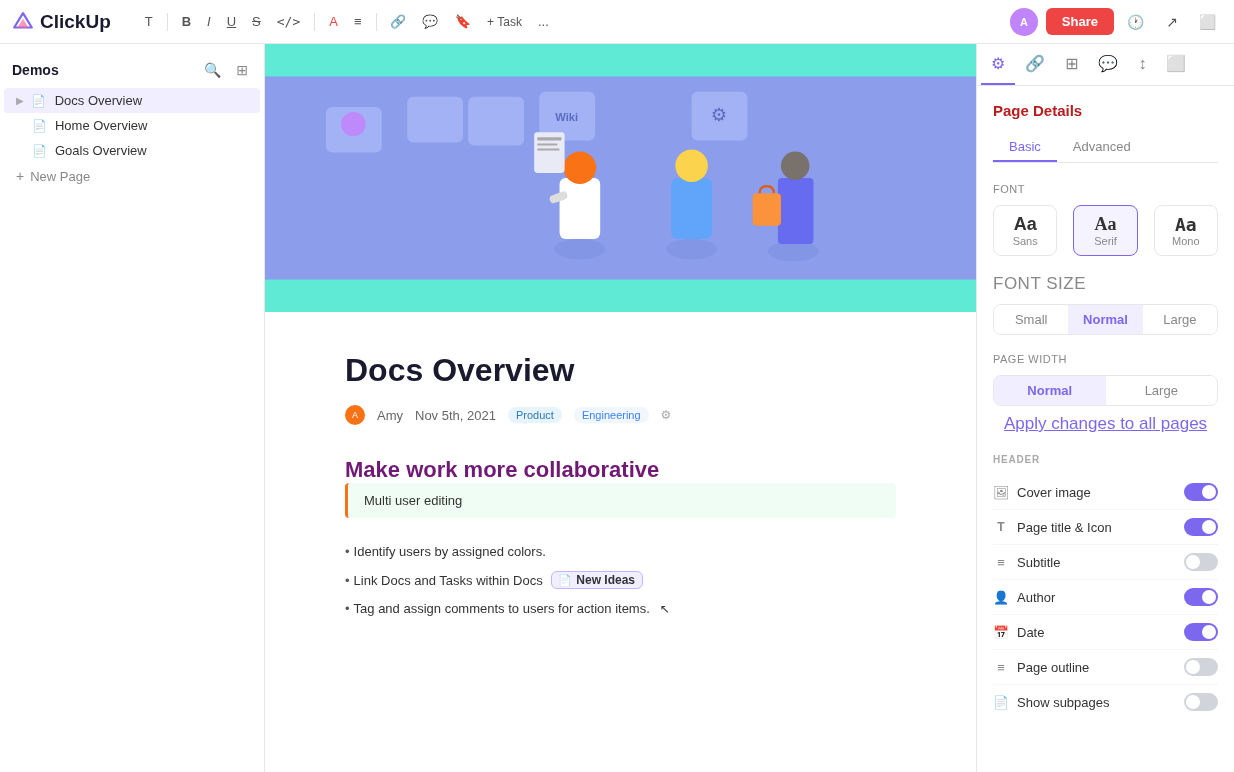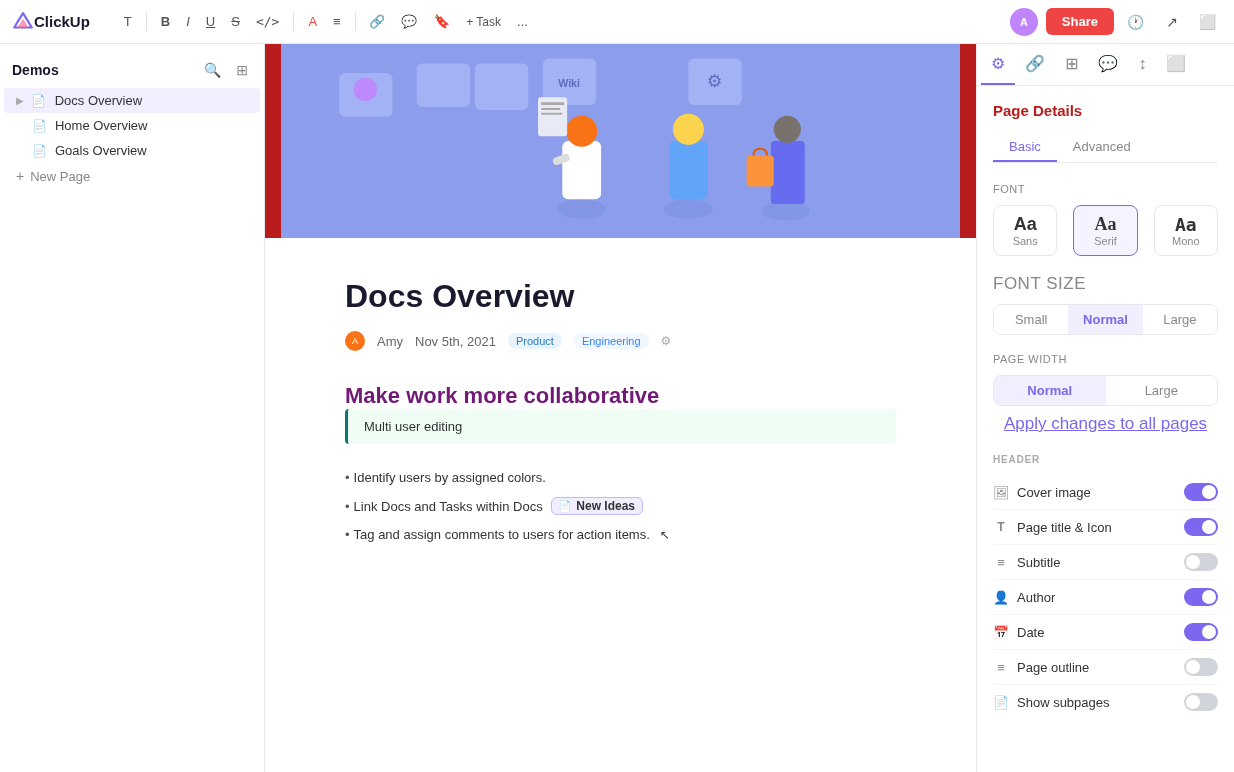--- a/index.html
+++ b/index.html
@@ -4,21 +4,21 @@
   <style>
     * { box-sizing: border-box; margin: 0; padding: 0; }
     body { font-family: -apple-system, BlinkMacSystemFont, 'Segoe UI', sans-serif; background: #fff; width: 1234px; height: 772px; overflow: hidden; display: flex; flex-direction: column; }
 
     
     .toolbar {
       display: flex; align-items: center; height: 44px;
       border-bottom: 1px solid #e5e7eb; padding: 0 12px; gap: 8px;
       flex-shrink: 0;
     }
-    .logo { display: flex; align-items: center; font-weight: 700; font-size: 15px; color: #1a1a2e; margin-right: 20px; }
+    .logo { display: flex; align-items: center; gap: 6px; font-weight: 700; font-size: 19px; color: #1a1a2e; margin-right: 20px; }
     .logo-icon { width: 22px; height: 22px; }
     .toolbar-group { display: flex; align-items: center; gap: 4px; }
     .toolbar-btn {
       padding: 3px 6px; font-size: 13px; color: #555; cursor: pointer;
       border: none; background: none; border-radius: 4px;
     }
     .toolbar-sep { width: 1px; height: 18px; background: #e0e0e0; margin: 0 4px; }
     .toolbar-spacer { flex: 1; }
     .share-btn {
       background: #ef4444; color: #fff; border: none; border-radius: 6px;
@@ -58,40 +58,40 @@
     .sidebar-new-page {
       display: flex; align-items: center; gap: 6px; padding: 5px 12px;
       cursor: pointer; font-size: 13px; color: #888; margin: 0 4px; border-radius: 4px;
     }
 
     
     .content-area { flex: 1; overflow-y: auto; background: #fff; }
 
     
     .cover-image {
-      width: 100%; height: 194px; background: #b91c1c;
+      width: 100%; height: 268px; background: #5eead4;
       display: flex; align-items: center; justify-content: center; overflow: hidden;
       position: relative;
     }
 
     
     .doc-content { padding: 40px 80px 40px; max-width: 900px; }
     .doc-title { font-size: 32px; font-weight: 700; color: #1a1a2e; margin-bottom: 16px; }
     .doc-meta { display: flex; align-items: center; gap: 12px; margin-bottom: 32px; font-size: 13px; color: #666; }
     .doc-meta-avatar { width: 20px; height: 20px; border-radius: 50%; background: #f97316; display: flex; align-items: center; justify-content: center; font-size: 9px; color: #fff; }
     .tag { padding: 2px 8px; border-radius: 10px; font-size: 11px; font-weight: 500; }
     .tag-product { background: #e8f4fd; color: #2b7bb9; }
     .tag-engineering { background: #f0f7ff; color: #3b82f6; }
     .settings-icon-sm { color: #aaa; font-size: 12px; }
 
     .doc-section-title { font-size: 22px; font-weight: 700; color: #701a75; margin-bottom: 0; }
     .doc-subtitle { font-size: 14px; color: #555; margin-bottom: 24px; }
 
     .callout-block {
-      background: #f0fdf4; border-left: 3px solid #0f766e; padding: 10px 16px;
+      background: #f0fdf4; border-left: 3px solid #f97316; padding: 10px 16px;
       border-radius: 4px; font-size: 13px; color: #333; margin-bottom: 20px;
     }
 
     .bullet-item { font-size: 13px; color: #333; padding: 6px 0; display: flex; align-items: center; gap: 4px; }
     .bullet-dot { color: #555; }
 
     .inline-chip {
       display: inline-flex; align-items: center; gap: 4px; background: #f0eeff;
       border: 1px solid #c4b5fd; border-radius: 6px; padding: 1px 7px; font-size: 12px;
       color: #333; font-weight: 600; margin-left: 4px;

